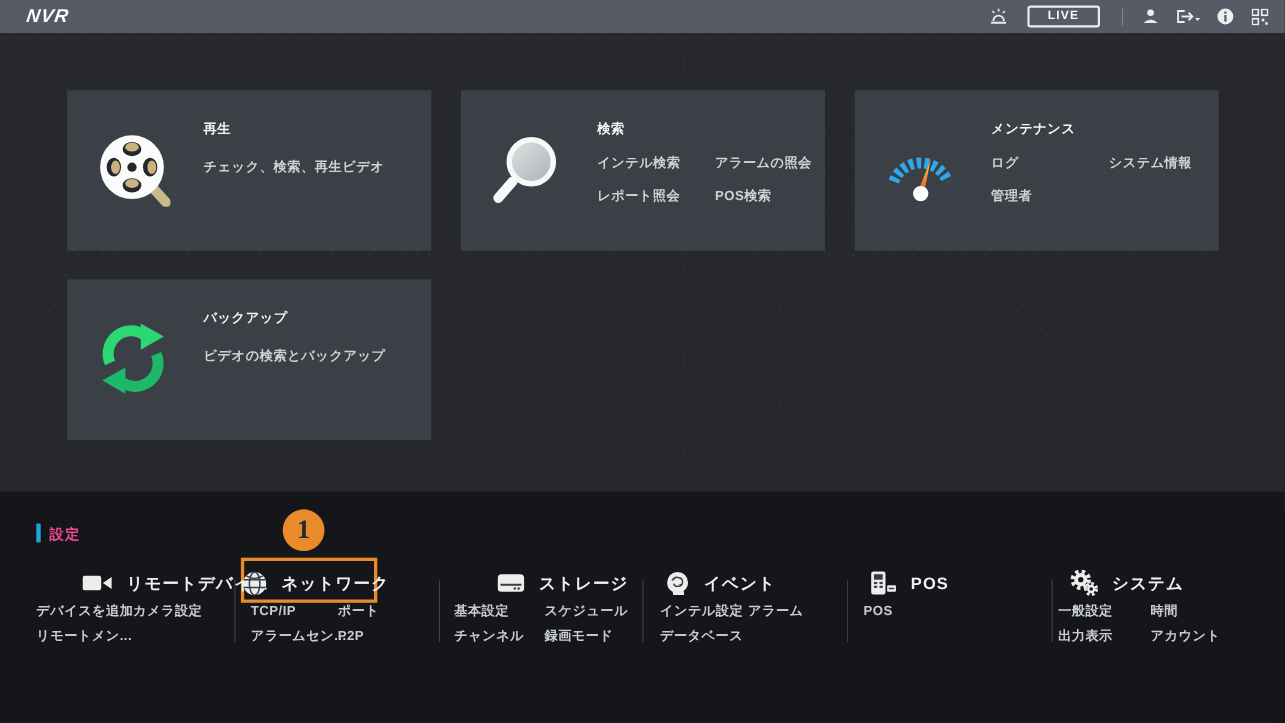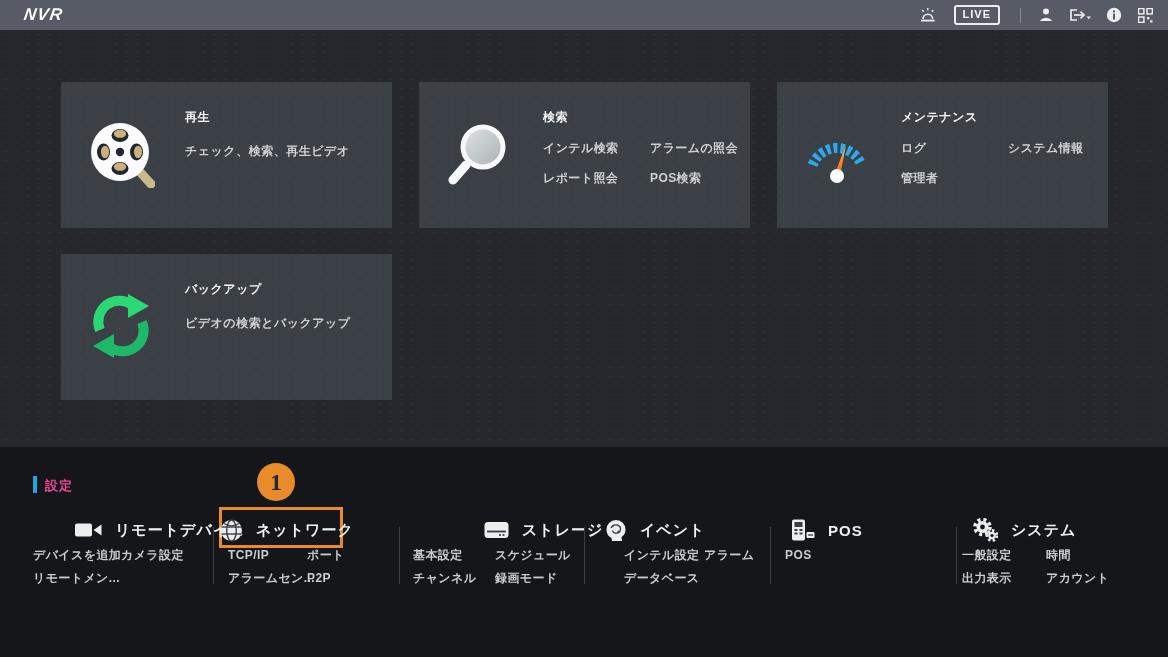--- a/index.html
+++ b/index.html
@@ -17,21 +17,21 @@
     padding:0 14px 0 24px;
   }
   .logo {
     font-style:italic; font-weight:800; font-size:17px; letter-spacing:1px;
     color:#fbfbfc; transform:skewX(-8deg); text-shadow:0 0 1px rgba(0,0,0,.25);
   }
   .tb-right { margin-left:auto; display:flex; align-items:center; gap:13px; }
   .tb-icon { width:18px; height:18px; display:flex; align-items:center; justify-content:center; cursor:pointer; }
   .live-btn {
     border:2px solid #eceded; border-radius:3px; color:#f6f7f8;
-    font-size:11px; font-weight:800; letter-spacing:1px; padding:1px 7px 2px;
+    font-size:11px; font-weight:800; letter-spacing:1px; padding:1px 17px 2px;
     line-height:13px; cursor:pointer; margin:0 4px;
   }
   .tb-sep { width:1px; height:15px; background:#9ba0a9; opacity:.65; margin:0 3px; }
 
   
   .main {
     position:absolute; top:30px; left:0; width:1168px; height:417px;
     background:#26282d;
     background-image:radial-gradient(rgba(255,255,255,.035) 1px, transparent 1.2px);
     background-size:11px 9px;
@@ -232,21 +232,21 @@
     <svg width="23" height="23" viewBox="0 0 23 23">
       <circle cx="11.5" cy="11.5" r="10.5" fill="#eceded"></circle>
       <ellipse cx="11.5" cy="11.5" rx="4.8" ry="10.5" fill="none" stroke="#383c44" stroke-width="1.4"></ellipse>
       <line x1="1.5" y1="8" x2="21.5" y2="8" stroke="#383c44" stroke-width="1.4"></line>
       <line x1="1.5" y1="15" x2="21.5" y2="15" stroke="#383c44" stroke-width="1.4"></line>
       <path d="M4 4.5 Q11.5 9 19 4.5" fill="none" stroke="#383c44" stroke-width="1.2"></path>
     </svg>
     <span>ネットワーク</span>
   </div>
 
-  <div class="col-header" style="left:440px;padding-left:44px;">
+  <div class="col-header" style="left:408px;padding-left:44px;">
     <svg width="25" height="18" viewBox="0 0 25 18">
       <rect x="0.5" y="1" width="24" height="16" rx="3.5" fill="#eceded"></rect>
       <line x1="3" y1="10.5" x2="22" y2="10.5" stroke="#383c44" stroke-width="1.8"></line>
       <circle cx="16" cy="14" r="1.1" fill="#383c44"></circle>
       <circle cx="19.5" cy="14" r="1.1" fill="#383c44"></circle>
     </svg>
     <span>ストレージ</span>
   </div>
 
   <div class="col-header" style="left:605px;">
@@ -304,21 +304,21 @@
     <span>P2P</span>
   </div>
 
   <div class="col-links" style="left:413px;grid-template-columns:82px auto;">
     <span>基本設定</span>
     <span>スケジュール</span>
     <span>チャンネル</span>
     <span>録画モード</span>
   </div>
 
-  <div class="col-links" style="left:624px;grid-template-columns:80px auto;">
+  <div class="col-links" style="left:600px;grid-template-columns:80px auto;">
     <span>インテル設定</span>
     <span>アラーム</span>
     <span>データベース</span>
   </div>
 
   <div class="col-links" style="left:785px;grid-template-columns:80px auto;">
     <span>POS</span>
   </div>
 
   <div class="col-links" style="left:962px;grid-template-columns:84px auto;">

